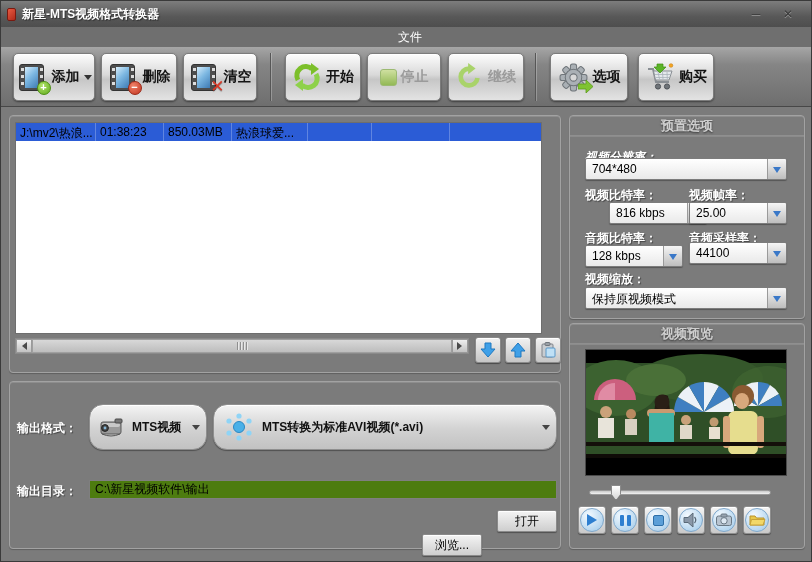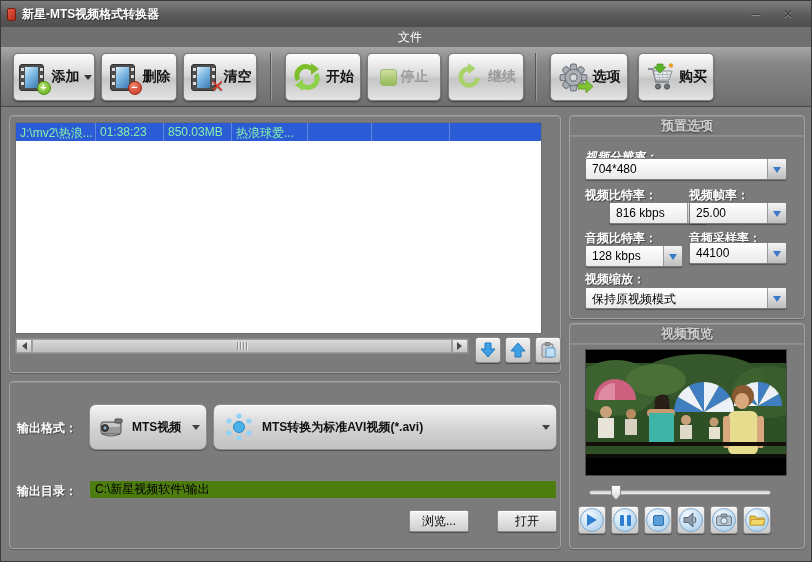--- a/index.html
+++ b/index.html
@@ -65,21 +65,21 @@
   .gbox-header { height:20px; display:flex; align-items:center; justify-content:center;
     color:#cfcfcf; font-size:13px; font-weight:bold; text-shadow:0 1px 2px rgba(0,0,0,.55);
     border-bottom:1px solid #8f8f8f; box-shadow:0 1px 0 rgba(255,255,255,.12); border-radius:4px 4px 0 0; }
 
   
   #ftable { position:absolute; left:14px; top:121px; width:527px; border:1px solid #6e6e6e; background:#fff; }
   .thead { display:flex; height:18px; }
   .th { background:linear-gradient(180deg,#f4f4f4,#cacaca 60%,#b4b4b4); border-right:1px solid #8a8a8a;
     border-bottom:1px solid #8a8a8a; font-size:12px; color:#000; padding:1px 0 0 4px;
     white-space:nowrap; overflow:hidden; }
-  .trow { display:flex; height:18px; background:#2b5cd6; color:#86efac; }
+  .trow { display:flex; height:18px; background:#2b5cd6; color:#000000; }
   .td { font-size:12px; padding:2px 0 0 4px; border-right:1px solid rgba(255,255,255,.25);
     white-space:nowrap; overflow:hidden; }
   .c0{width:80px;} .c1{width:68px;} .c2{width:68px;} .c3{width:76px;} .c4{width:64px;} .c5{width:78px;} .c6{width:91px; border-right:none;}
   .tbody-empty { height:192px; background:#fff; }
 
   
   #hscroll { position:absolute; left:14px; top:337px; width:454px; height:16px; display:flex;
     border:1px solid #8a8a8a; background:#c9c9c9; }
   .sb-btn { width:16px; height:14px; background:linear-gradient(180deg,#efefef,#c2c2c2);
     border:1px solid #9a9a9a; display:flex; align-items:center; justify-content:center; }
@@ -89,21 +89,21 @@
   .tri-l { width:0;height:0;border:4px solid transparent;border-right:5px solid #4a4a4a; margin-left:-3px;}
   .tri-r { width:0;height:0;border:4px solid transparent;border-left:5px solid #4a4a4a; margin-right:-3px;}
 
   .mini-btn { position:absolute; top:336px; width:26px; height:26px; border-radius:3px;
     border:1px solid #8a8a8a; background:linear-gradient(180deg,#f2f2f2,#c6c6c6);
     box-shadow:0 1px 1px rgba(0,0,0,.4), inset 0 1px 0 #fff;
     display:flex; align-items:center; justify-content:center; }
 
   
   .flabel { position:absolute; color:#fff; font-size:12px; font-weight:bold; text-shadow:1px 1px 1px rgba(0,0,0,.45); }
-  .big-dd { position:absolute; height:46px; border-radius:7px; border:1px solid #8f8f8f;
+  .big-dd { position:absolute; height:46px; border-radius:14px; border:1px solid #8f8f8f;
     background:linear-gradient(180deg,#f4f4f4,#d2d2d2 55%,#c2c2c2);
     box-shadow:0 1px 1px rgba(0,0,0,.35), inset 0 1px 0 #fff;
     display:flex; align-items:center; padding:0 16px 0 8px; gap:6px; }
   .big-dd .txt { font-size:12px; font-weight:bold; color:#111; white-space:nowrap; overflow:hidden; }
   .big-dd .caret { position:absolute; right:6px; top:20px; width:0; height:0;
     border:4px solid transparent; border-top:5px solid #444; }
   #dir-input { position:absolute; left:88px; top:479px; width:468px; height:19px; border:1px solid #7f7f7f;
     background:#4d7c0f; font-size:12px; padding:0 5px; font-family:inherit; color:#000; }
   .sm-btn { position:absolute; top:509px; width:60px; height:22px; border:1px solid #8a8a8a; border-radius:2px;
     background:linear-gradient(180deg,#f4f4f4,#cecece); box-shadow:0 1px 1px rgba(0,0,0,.35), inset 0 1px 0 #fff;
@@ -326,21 +326,21 @@
       <circle cx="7" cy="23" r="2.6" fill="#8fd4f6"></circle>
       <circle cx="7" cy="11" r="2.6" fill="#8fd4f6"></circle>
     </svg>
     <span class="txt">MTS转换为标准AVI视频(*.avi)</span>
     <span class="caret"></span>
   </div>
 
   <div class="flabel" style="left:16px; top:482px;">输出目录：</div>
   <input id="dir-input" value="C:\新星视频软件\输出" style="">
 
-  <button class="sm-btn" style="left:408px;">浏览...</button>
+  <button class="sm-btn" style="left:421px;margin-top:24px;">浏览...</button>
   <button class="sm-btn" style="left:496px;">打开</button>
 
   <div class="gbox" style="left:568px; top:114px; width:236px; height:204px;">
     <div class="gbox-header">预置选项</div>
   </div>
 
   <div class="flabel" style="left:584px; top:148px;font-style:italic;">视频分辨率：</div>
   <div class="dd" style="left:584px; top:157px; width:202px;">
     <div class="dd-field">704*480</div>
     <div class="dd-btn">

